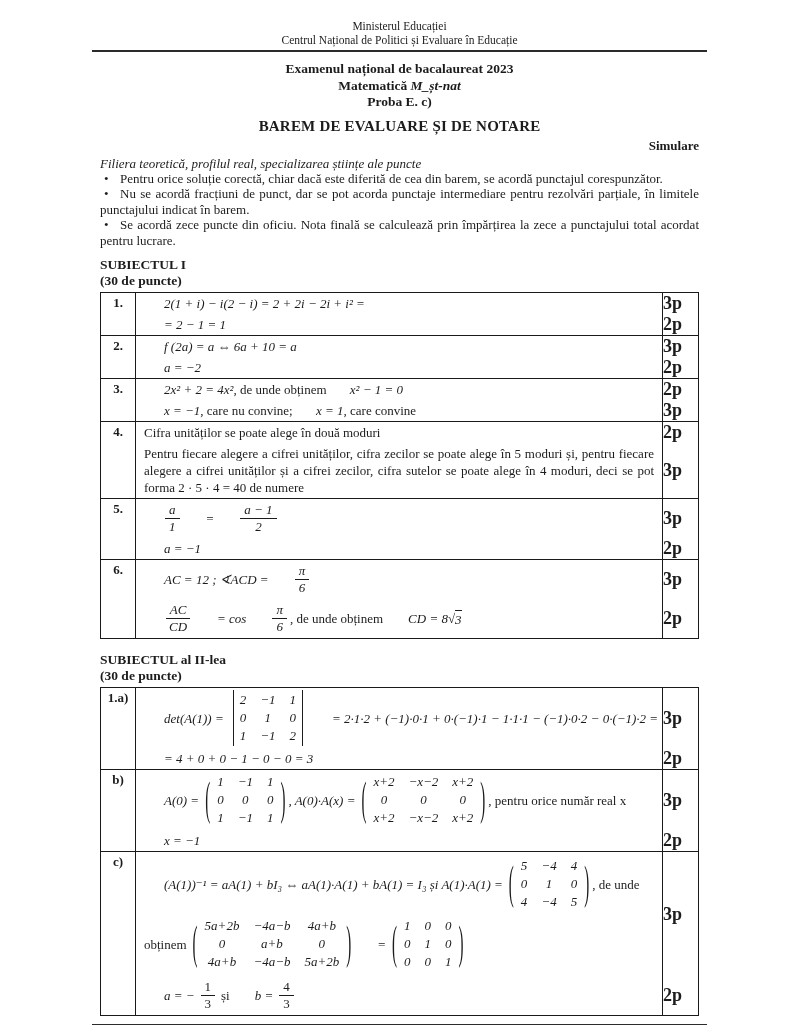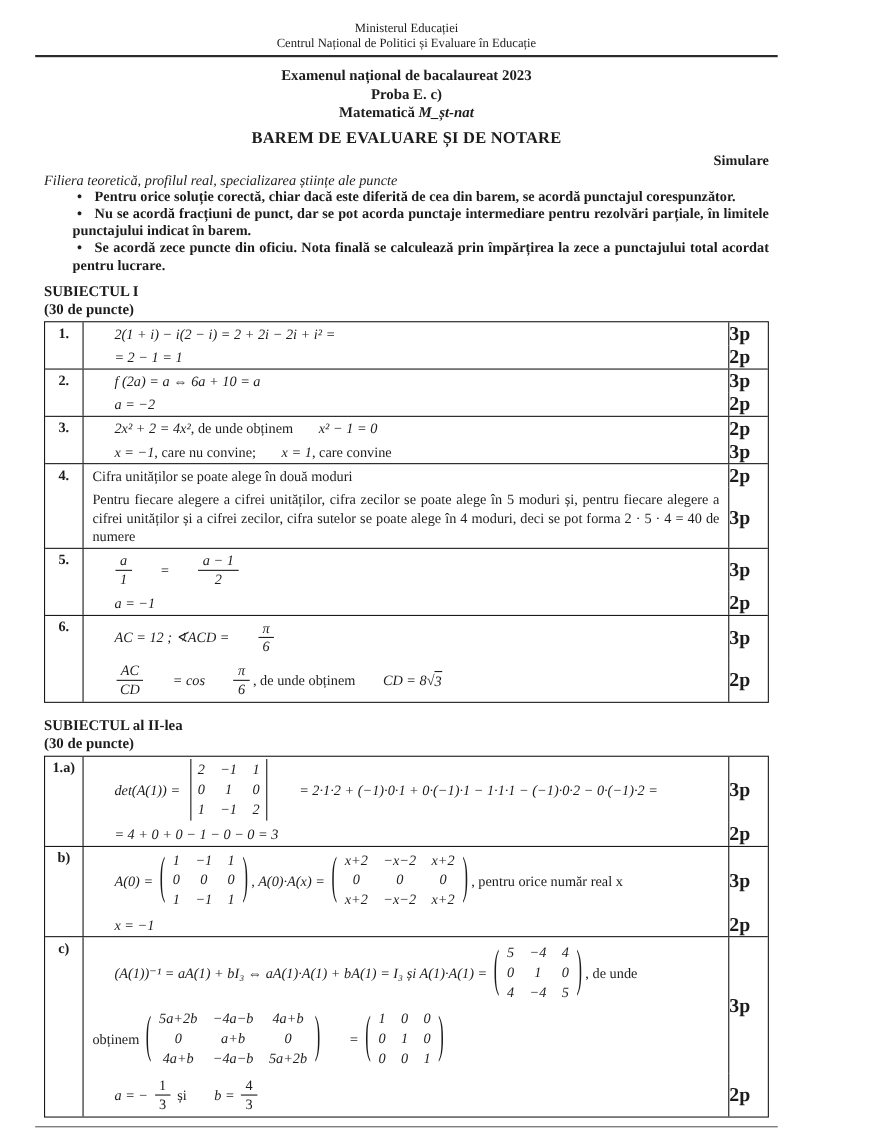--- a/index.html
+++ b/index.html
@@ -3,33 +3,33 @@
 <meta charset="utf-8">
 <style>
   html,body{margin:0;padding:0;background:#fff;}
   body{
     width:800px;height:1025px;overflow:hidden;
     font-family:"Liberation Serif","DejaVu Serif",serif;
     color:#1c1c1c;font-size:13px;
   }
   .sheet{
     box-sizing:border-box;width:800px;height:899px;
-    padding:20px 101px 10px 40px;
+    padding:20px 101px 10px 100px;
     display:flex;flex-direction:column;
   }
   
   .hdr-small{text-align:center;font-size:11.5px;line-height:13.5px;}
   .hdr-rule{border-bottom:2px solid #2b2b2b;margin:3px -8px 0 -8px;}
   .titles{margin-top:9px;text-align:center;font-weight:bold;font-size:13.5px;line-height:16.5px;}
   .barem{margin-top:7px;text-align:center;font-weight:bold;font-size:15px;letter-spacing:.2px;}
   .simulare{text-align:right;font-weight:bold;font-size:13px;margin-top:3px;}
   .em{font-style:italic;}
   
   .filiera{font-style:italic;font-size:13px;margin-top:2px;line-height:15px;}
-  .bullet{font-weight:bold;text-align:justify;line-height:15.5px;margin-left:26px;}
+  .bullet{font-weight:normal;text-align:justify;line-height:15.5px;}
   .blt{display:inline-block;width:16px;text-align:left;padding-left:4px;}
   
   .sechead{display:flex;justify-content:space-between;font-weight:bold;font-size:13.5px;margin:9px 0 3px 0;flex-direction:column;}
   .sechead.second{margin-top:13px;}
   
   .tbl{border:1.6px solid #1a1a1a;}
   .trow{display:flex;align-items:stretch;}
   .trow + .trow{border-top:1.4px solid #1a1a1a;}
   .tnum{flex:0 0 34px;border-right:1.2px solid #1a1a1a;text-align:center;font-weight:bold;padding-top:2px;font-size:13px;}
   .tbody{flex:1;min-width:0;display:flex;flex-direction:column;}
@@ -62,22 +62,22 @@
 <body>
 
 <div class="sheet">
 
   <div class="hdr-small">Ministerul Educației</div>
   <div class="hdr-small">Centrul Național de Politici și Evaluare în Educație</div>
   <div class="hdr-rule"></div>
 
   <div class="titles">
     <div>Examenul național de bacalaureat 2023</div>
+    <div><span>Matematică</span> <span class="em">M_șt-nat</span></div>
     <div>Proba E. c)</div>
-    <div><span>Matematică</span> <span class="em">M_șt-nat</span></div>
   </div>
   <div class="barem">BAREM DE EVALUARE ȘI DE NOTARE</div>
   <div class="simulare">Simulare</div>
 
   <div class="filiera">Filiera teoretică, profilul real, specializarea științe ale puncte</div>
   <div class="bullet"><span class="blt">•</span><span>Pentru orice soluție corectă, chiar dacă este diferită de cea din barem, se acordă punctajul corespunzător.</span></div>
   <div class="bullet"><span class="blt">•</span><span>Nu se acordă fracțiuni de punct, dar se pot acorda punctaje intermediare pentru rezolvări parțiale, în limitele punctajului indicat în barem.</span></div>
   <div class="bullet"><span class="blt">•</span><span>Se acordă zece puncte din oficiu. Nota finală se calculează prin împărțirea la zece a punctajului total acordat pentru lucrare.</span></div>
 
   <div class="sechead">

